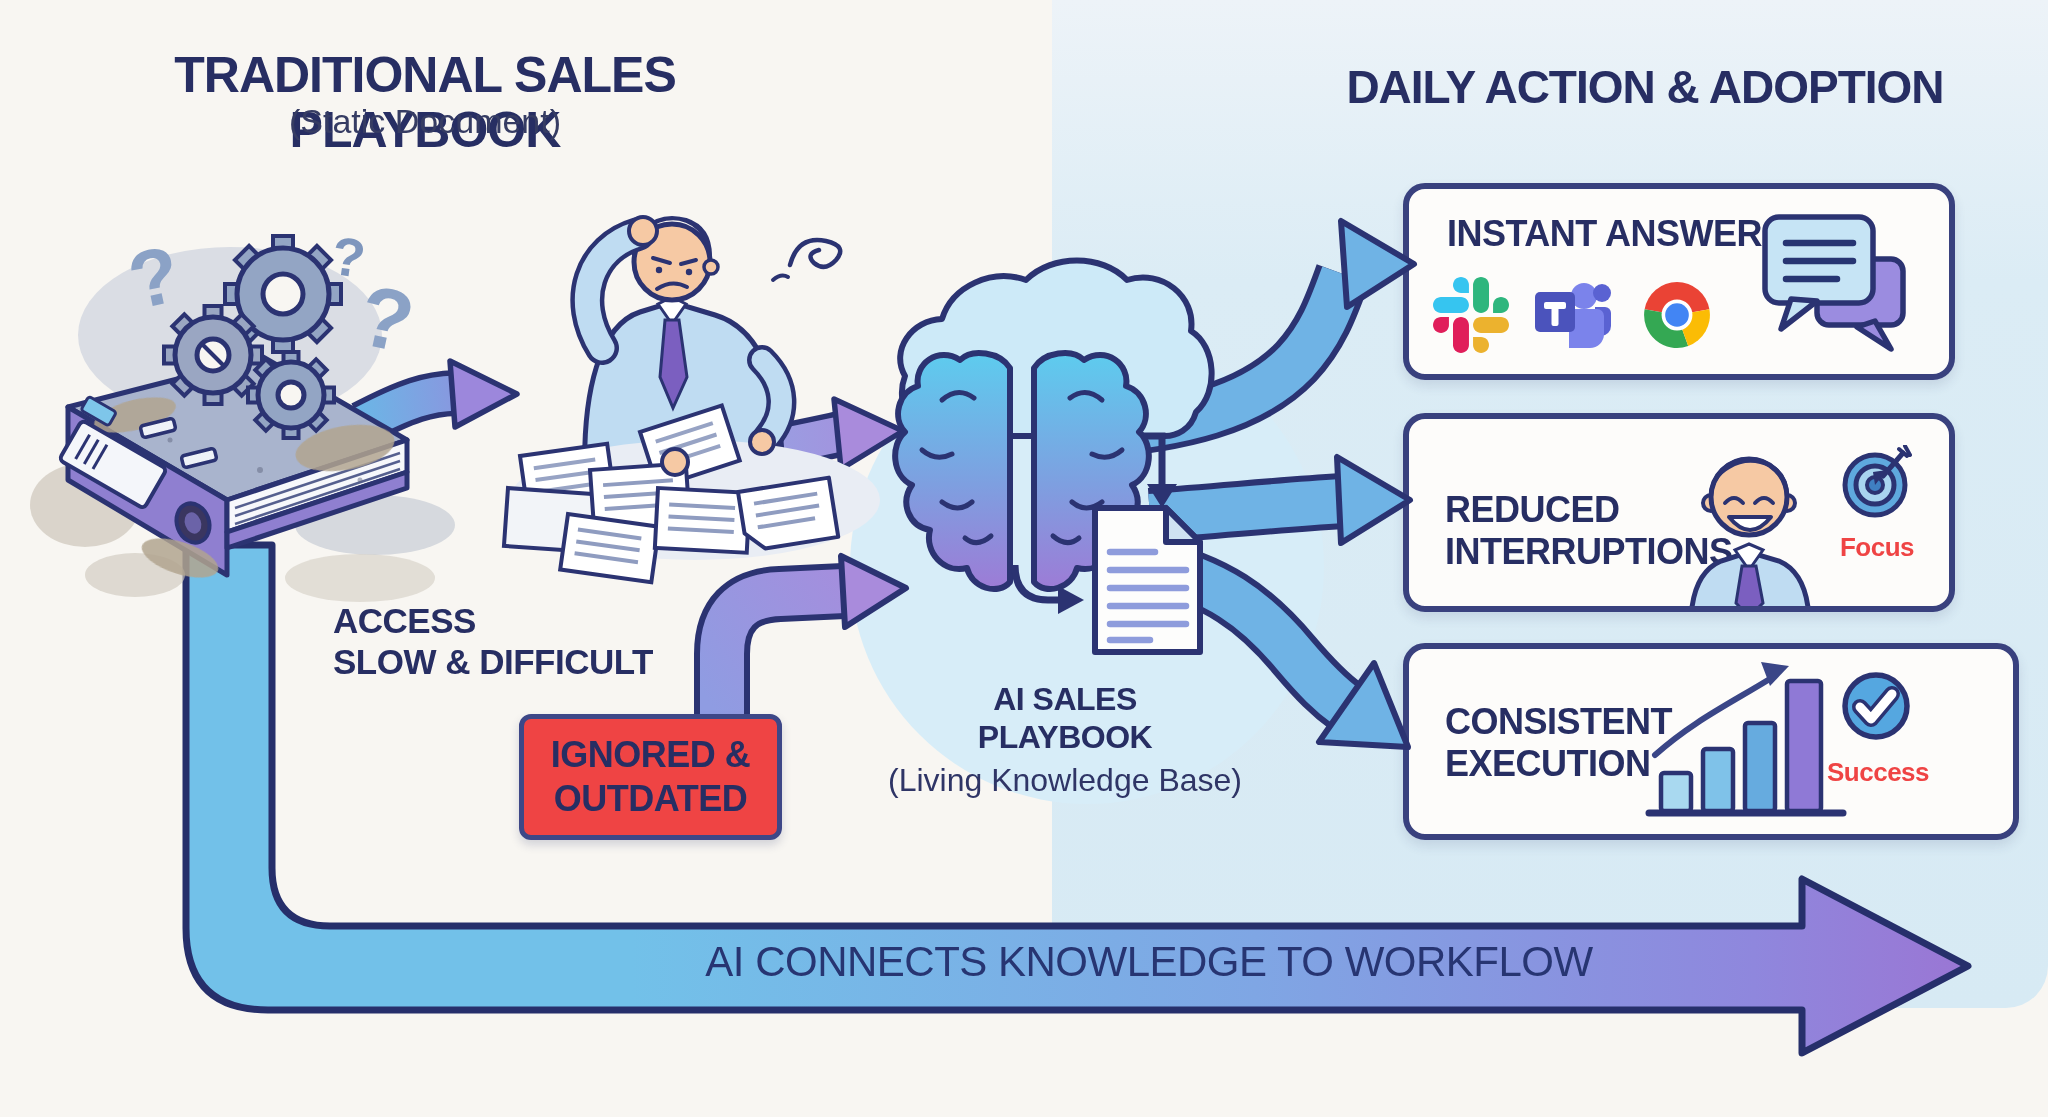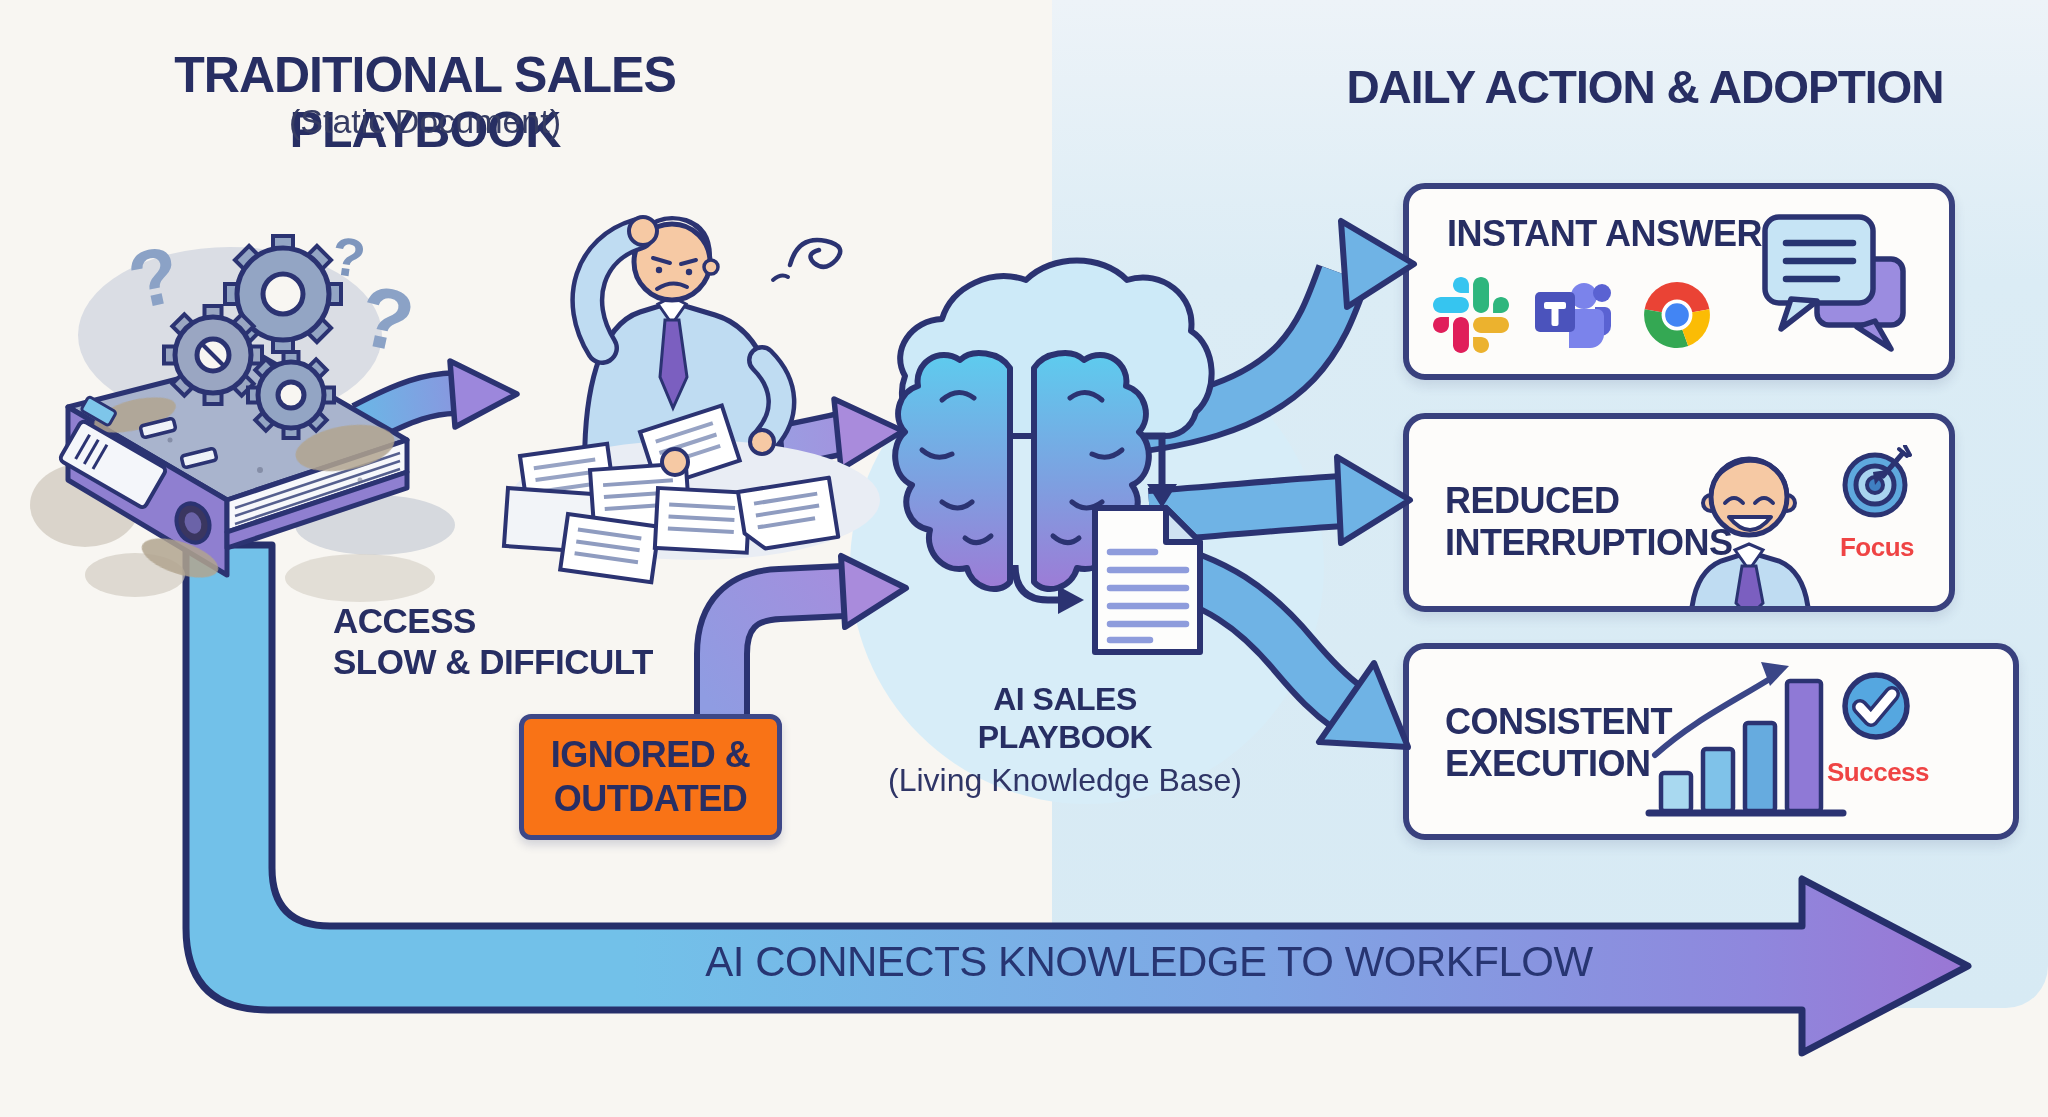--- a/index.html
+++ b/index.html
@@ -9,21 +9,21 @@
   .panel-right{left:1052px;top:0;width:996px;height:1008px;
     background:linear-gradient(180deg,#edf3f8 0%,#dbecf5 28%,#d7eaf4 100%);
     border-radius:0 0 42px 0;}
   .halo{left:850px;top:330px;width:474px;height:474px;border-radius:50%;background:#d7edf8;}
   .h-title{font-weight:bold;letter-spacing:-1px;text-align:center;line-height:1.1;}
   .h-sub{font-weight:normal;text-align:center;color:#363c63;}
   .box{background:#fdfcfa;border:6px solid #39417e;border-radius:22px;
        box-shadow:0 6px 12px rgba(40,50,100,.12);overflow:hidden;}
   .box-title{font-weight:bold;font-size:36px;letter-spacing:-0.5px;line-height:1.18;color:#272e63;}
   .caption{font-size:26px;font-weight:bold;color:#ef4444;text-align:center;letter-spacing:-0.5px;}
-  .ignored{background:#f97316;border:5px solid #3d4787;border-radius:12px;
+  .ignored{background:#ef4444;border:5px solid #3d4787;border-radius:12px;
        box-shadow:0 5px 10px rgba(40,50,100,.18);
        display:flex;flex-direction:column;justify-content:center;text-align:center;
        font-size:36px;font-weight:bold;line-height:1.22;letter-spacing:-0.5px;}
   .slow{font-size:35px;font-weight:bold;line-height:1.18;letter-spacing:-0.5px;}
   .ai-label{text-align:center;line-height:1.2;}
   .ai-label .big{font-size:32px;font-weight:bold;letter-spacing:-0.5px;}
   .ai-label .small{font-size:32px;font-weight:normal;color:#2f3566;margin-top:4px;}
   .banner-text{font-size:42px;font-weight:normal;color:#273572;text-align:center;letter-spacing:-0.5px;}
   svg{display:block;}
 </style>
@@ -90,21 +90,21 @@
       </g>
       <g stroke="#273572" stroke-width="6.5" stroke-linecap="round">
         <line x1="25" y1="34" x2="92" y2="34"></line>
         <line x1="25" y1="52" x2="92" y2="52"></line>
         <line x1="25" y1="70" x2="76" y2="70"></line>
       </g>
     </svg>
   </div>
 
   <div class="abs box" style="left:1403px;top:413px;width:552px;height:199px;box-sizing:border-box;">
-    <div class="abs box-title" style="left:36px;top:61px;">
+    <div class="abs box-title" style="left:36px;top:70px;">
       <div>REDUCED</div>
       <div>INTERRUPTIONS</div>
     </div>
     <svg class="abs" style="left:278px;top:16px" width="134" height="184" viewBox="0 0 134 184">
       <circle cx="24" cy="68" r="8" fill="#f6c9a4" stroke="#2b3372" stroke-width="4"></circle>
       <circle cx="100" cy="68" r="8" fill="#f6c9a4" stroke="#2b3372" stroke-width="4"></circle>
       <circle cx="62" cy="62" r="38" fill="#f6c9a4" stroke="#2b3372" stroke-width="5"></circle>
       <path d="M24,62 A38,38 0 0 1 100,62 Q100,40 84,31 Q62,20 42,32 Q24,42 24,62 Z" fill="#7a5236" stroke="#2b3372" stroke-width="4" stroke-linejoin="round"></path>
       <path d="M38,68 q9,-10 18,0 M68,68 q9,-10 18,0" fill="none" stroke="#2b3372" stroke-width="4" stroke-linecap="round"></path>
       <path d="M42,82 Q63,108 84,82 Z" fill="#fff" stroke="#2b3372" stroke-width="4" stroke-linejoin="round"></path>

